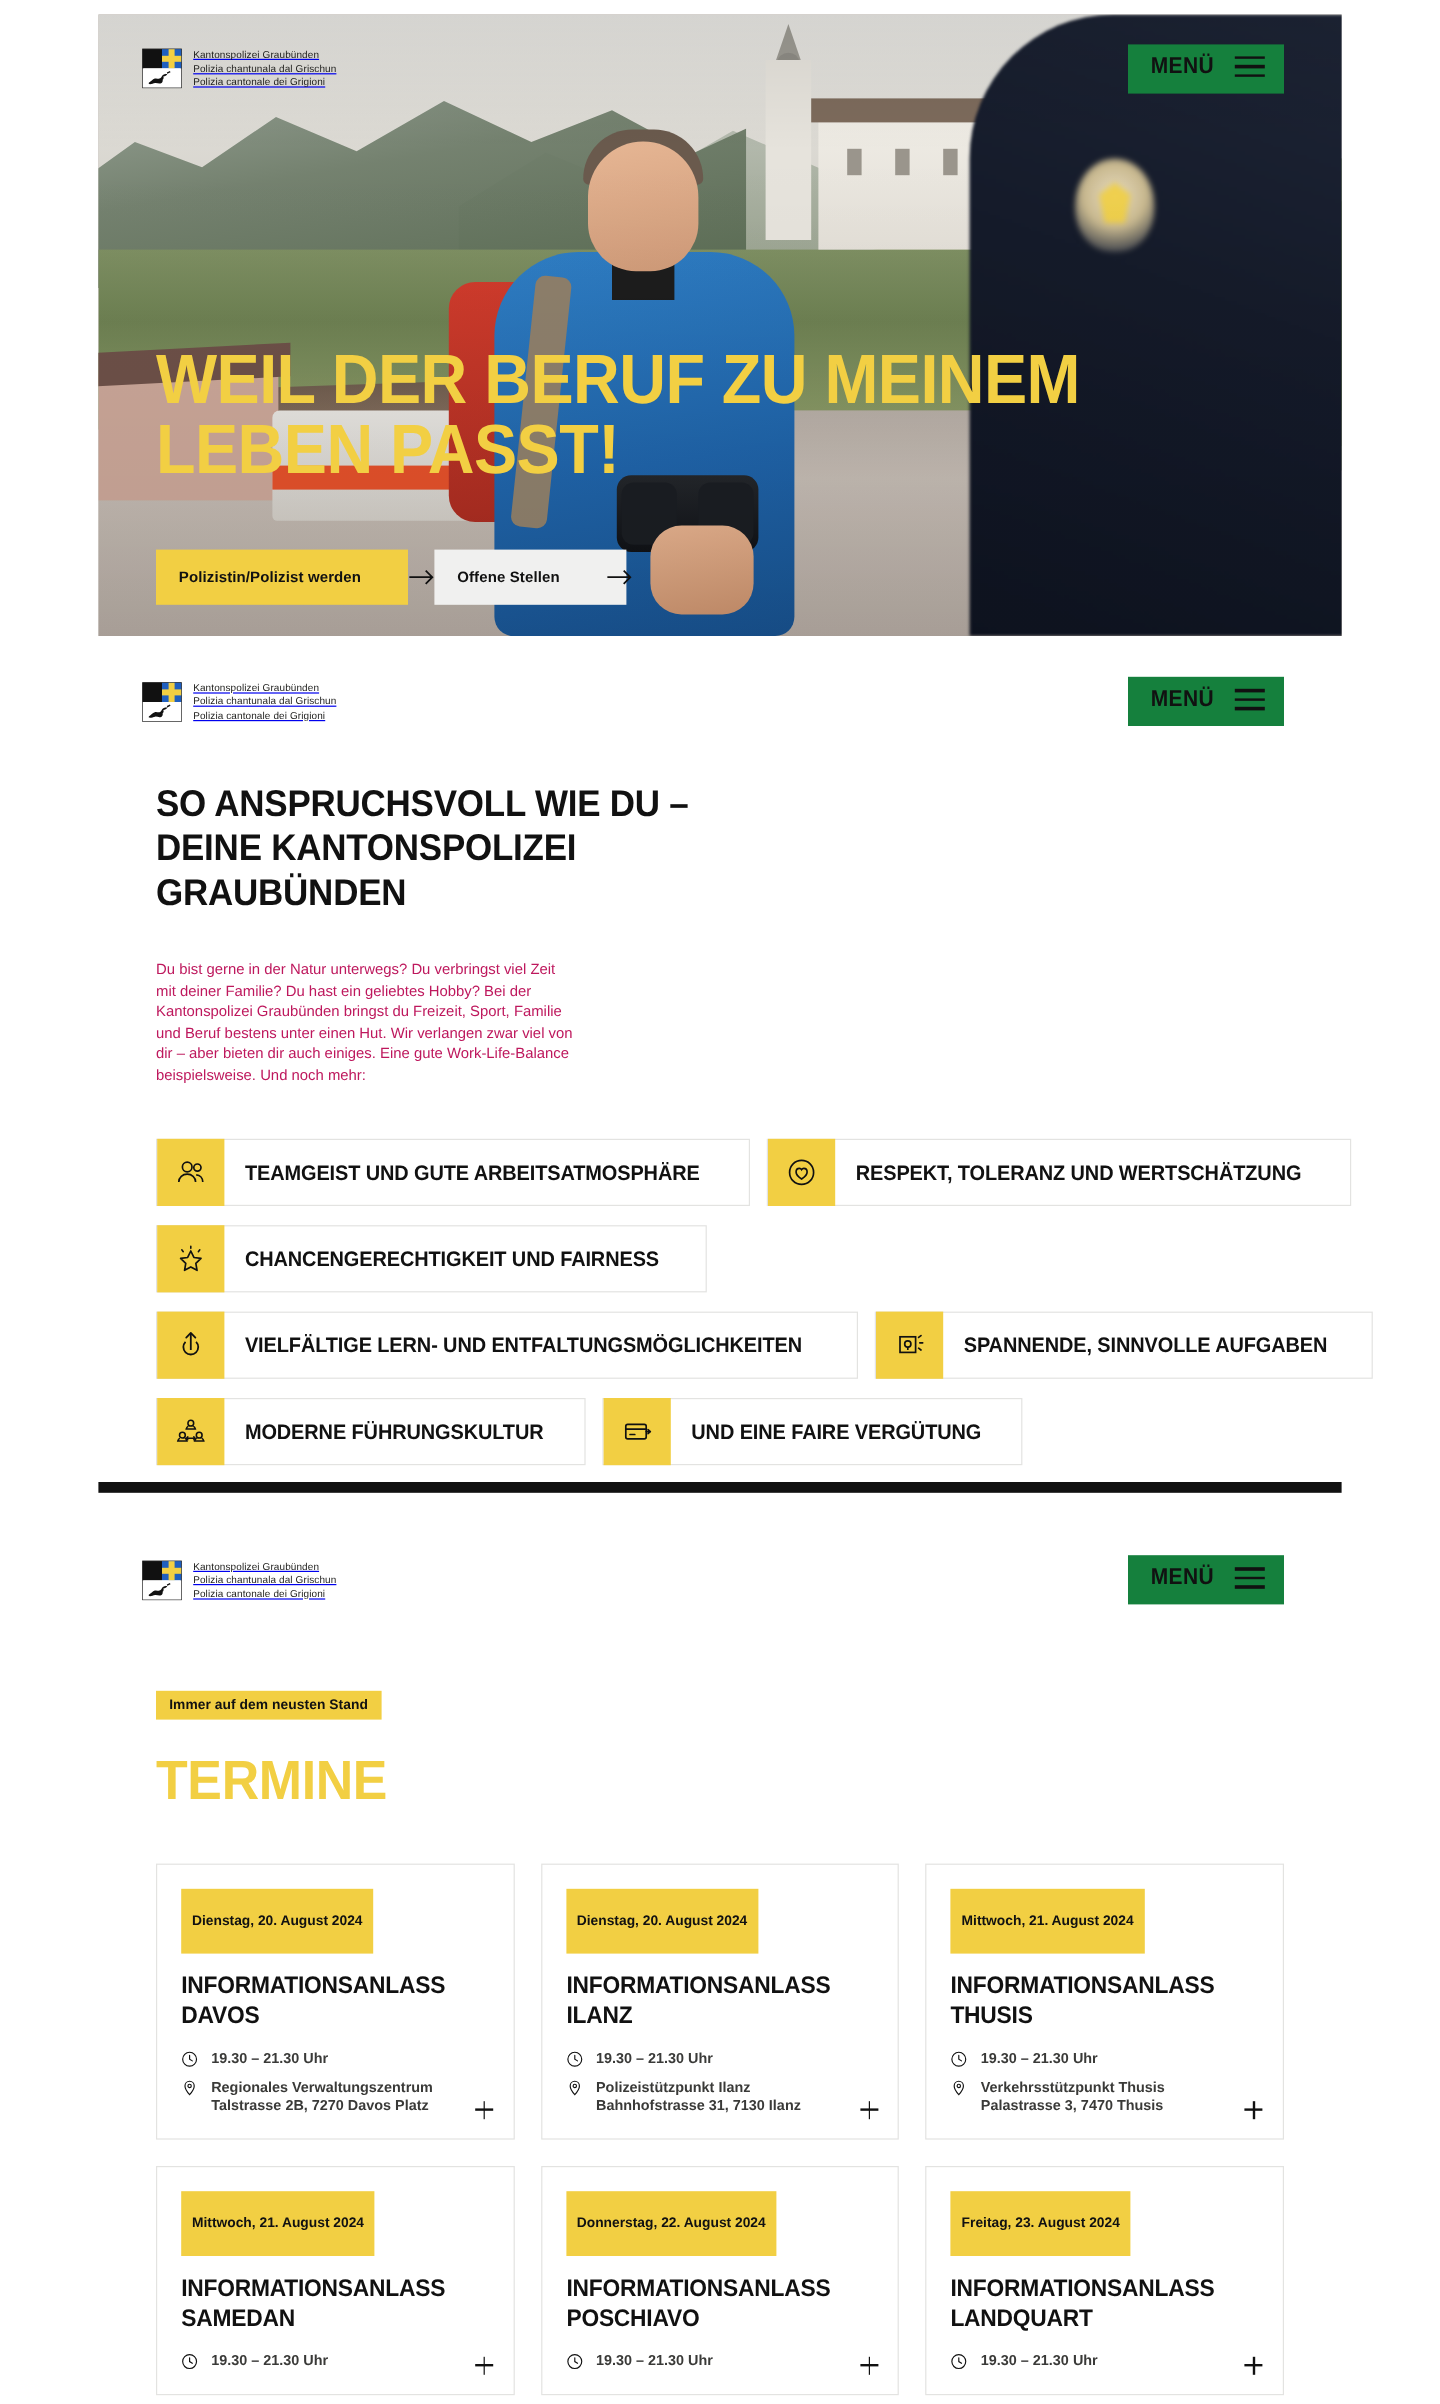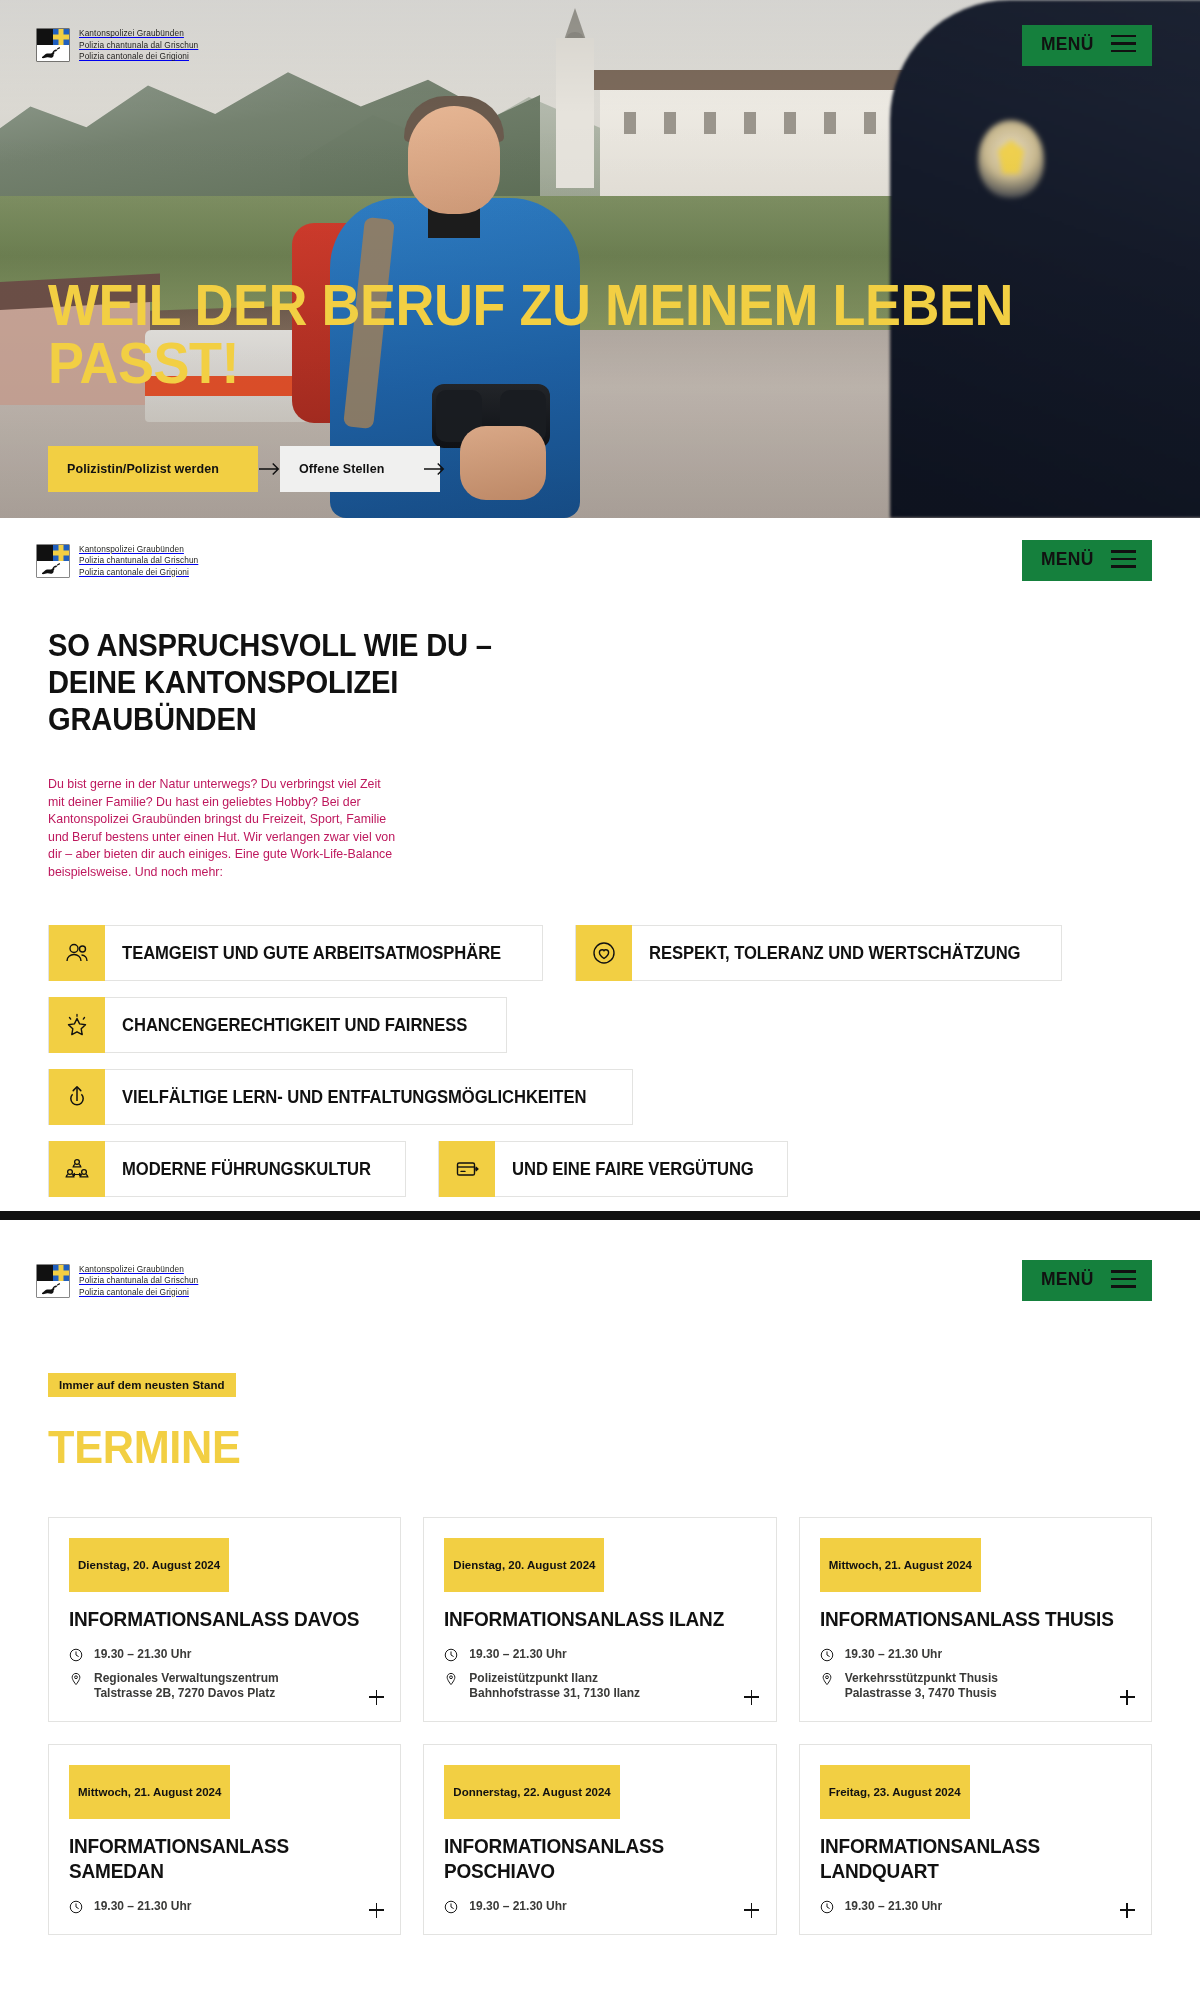--- a/index.html
+++ b/index.html
@@ -5,21 +5,21 @@
   * { box-sizing: border-box; margin: 0; padding: 0; }
   html, body { width: 1200px; }
   body {
     font-family: "Liberation Sans", sans-serif;
     background: #ffffff;
     color: #111111;
     -webkit-font-smoothing: antialiased;
   }
 
   
-  .wrap { width: 1200px; margin: 0 auto; position: relative; }
+  .wrap { width: 1036px; margin: 12px auto; position: relative; }
 
   .logo-block { display: flex; align-items: center; gap: 9px; }
   .coat { width: 34px; height: 34px; display: block; flex: 0 0 34px; }
   .logo-lines { display: flex; flex-direction: column; gap: 1px; }
   .logo-lines span {
     font-size: 8.3px; line-height: 10.5px; color: #1d1d1b;
     letter-spacing: .1px; white-space: nowrap;
     font-family: "Liberation Sans", sans-serif;
   }
 
@@ -219,21 +219,21 @@
     font-size: 31px; line-height: 37px; letter-spacing: -.2px;
     transform: scaleX(.94); transform-origin: left center;
     max-width: 560px;
   }
   .sec2-p {
     margin-top: 38px; max-width: 352px;
     font-size: 12.4px; line-height: 17.5px; color: #be185d;
   }
 
   .pill-rows { margin-top: 44px; display: flex; flex-direction: column; gap: 16px; }
-  .pill-row { display: flex; gap: 32px; align-items: flex-end; }
+  .pill-row { display: flex; gap: 14px; align-items: flex-end; }
   .pill {
     display: flex; align-items: center; gap: 0;
     border: 1px solid #e3e3e1; background: #fff; height: 56px;
   }
   .pill-ico {
     width: 56px; height: 56px; background: #f2cf43; flex: 0 0 56px;
     display: flex; align-items: center; justify-content: center;
   }
   .pill-ico svg { width: 28px; height: 28px; display: block; }
   .pill-label {
@@ -463,20 +463,31 @@
         <div class="pill">
           <span class="pill-ico">
             <svg viewBox="0 0 28 28">
                 <path d="M14 4v14" fill="none" stroke="#111" stroke-width="1.5"></path>
                 <path d="M10.2 7.6L14 3.8l3.8 3.8" fill="none" stroke="#111" stroke-width="1.5" stroke-linecap="round" stroke-linejoin="round"></path>
                 <path d="M9.6 11.2a6.2 6.2 0 108.8 0" fill="none" stroke="#111" stroke-width="1.5"></path>
               </svg>
           </span>
           <span class="pill-label">VIELFÄLTIGE LERN- UND ENTFALTUNGSMÖGLICHKEITEN</span>
         </div>
+        <div class="pill">
+          <span class="pill-ico">
+            <svg viewBox="0 0 28 28">
+                <rect x="6" y="7" width="13" height="13" fill="none" stroke="#111" stroke-width="1.4"></rect>
+                <circle cx="12.5" cy="13" r="2.6" fill="none" stroke="#111" stroke-width="1.4"></circle>
+                <path d="M12.5 15.6v2.4" stroke="#111" stroke-width="1.4"></path>
+                <path d="M21.5 7.5l2 -1.5M22.5 12h2.4M21.5 16.5l2 1.5" stroke="#111" stroke-width="1.4" stroke-linecap="round"></path>
+              </svg>
+          </span>
+          <span class="pill-label">SPANNENDE, SINNVOLLE AUFGABEN</span>
+        </div>
       </div>
 
       <div class="pill-row">
         <div class="pill">
           <span class="pill-ico">
             <svg viewBox="0 0 28 28">
                 <circle cx="14" cy="7" r="2.4" fill="none" stroke="#111" stroke-width="1.3"></circle>
                 <path d="M11.9 9.4c-.9.5-1.5 1.4-1.7 2.4h7.6c-.2-1-.8-1.9-1.7-2.4" fill="none" stroke="#111" stroke-width="1.3"></path>
                 <circle cx="7" cy="17" r="2.4" fill="none" stroke="#111" stroke-width="1.3"></circle>
                 <path d="M4.9 19.4c-.9.5-1.5 1.4-1.7 2.4h7.6c-.2-1-.8-1.9-1.7-2.4" fill="none" stroke="#111" stroke-width="1.3"></path>

